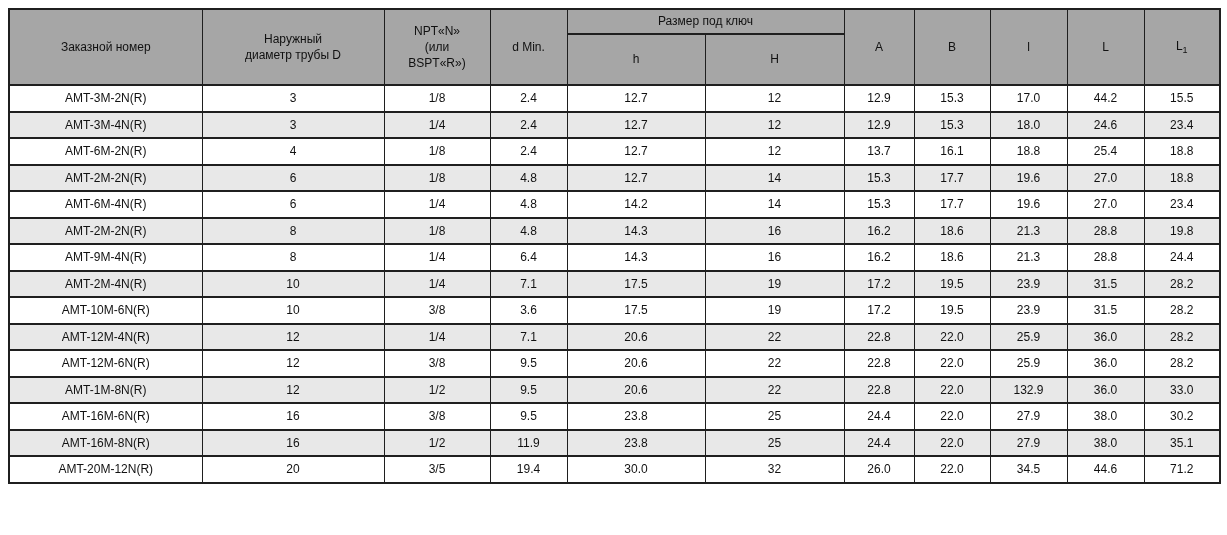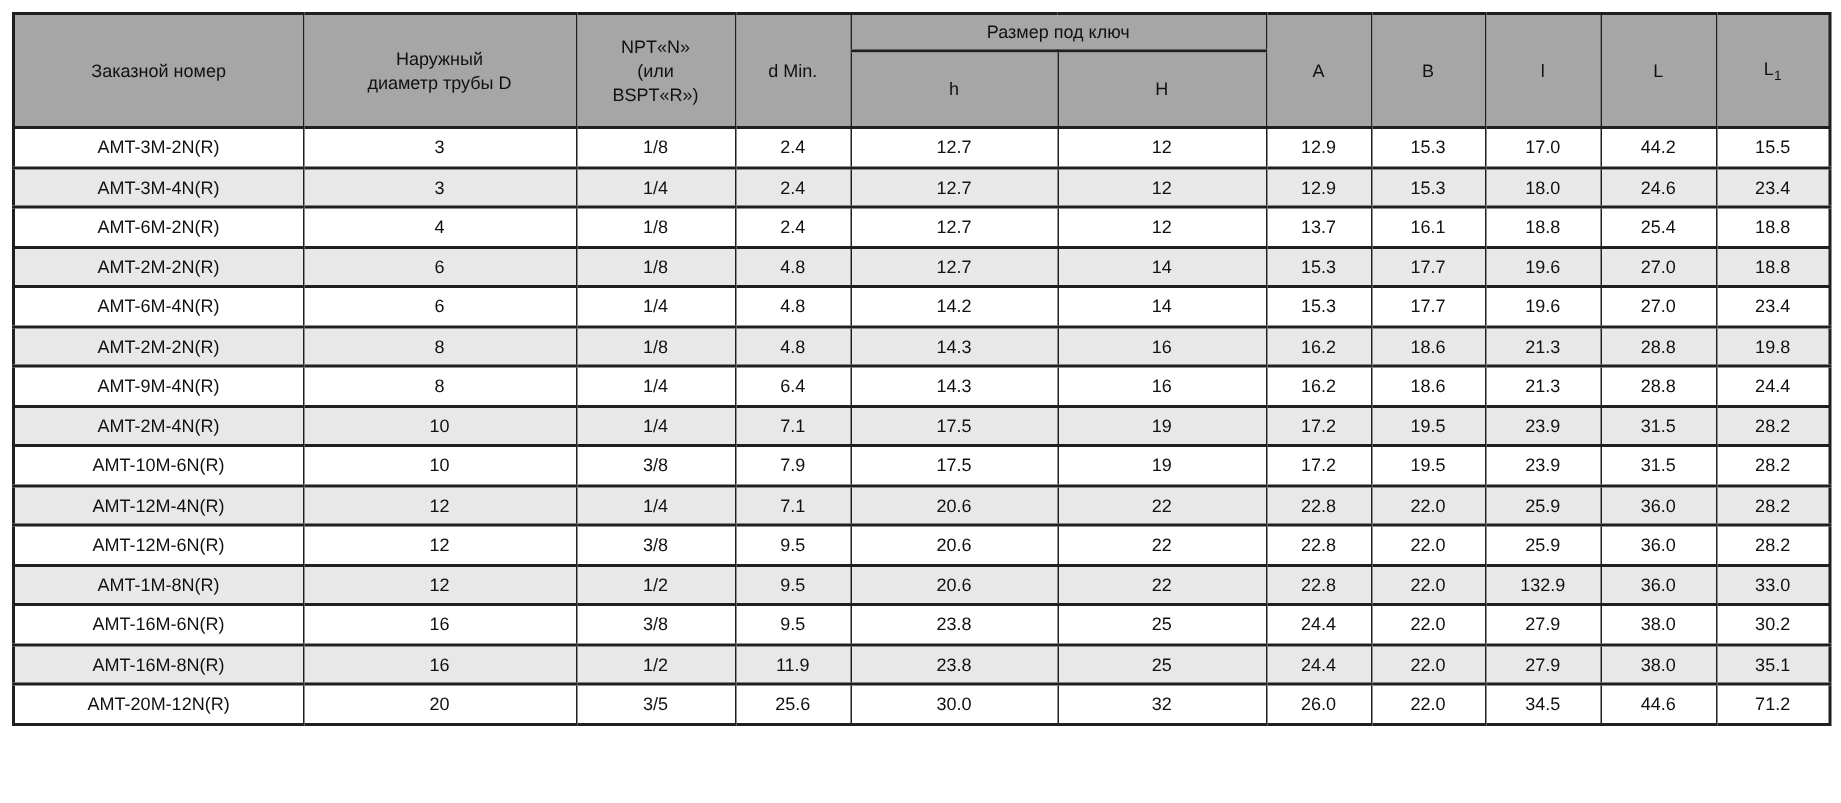--- a/index.html
+++ b/index.html
@@ -199,21 +199,21 @@
           <td>17.2</td>
           <td>19.5</td>
           <td>23.9</td>
           <td>31.5</td>
           <td>28.2</td>
         </tr>
         <tr>
           <td class="cell-left">AMT-10M-6N(R)</td>
           <td>10</td>
           <td>3/8</td>
-          <td>7.9</td>
+          <td>3.6</td>
           <td>17.5</td>
           <td>19</td>
           <td>17.2</td>
           <td>19.5</td>
           <td>23.9</td>
           <td>31.5</td>
           <td>28.2</td>
         </tr>
         <tr>
           <td class="cell-left">AMT-12M-4N(R)</td>
@@ -277,21 +277,21 @@
           <td>24.4</td>
           <td>22.0</td>
           <td>27.9</td>
           <td>38.0</td>
           <td>35.1</td>
         </tr>
         <tr>
           <td class="cell-left">AMT-20M-12N(R)</td>
           <td>20</td>
           <td>3/5</td>
-          <td>25.6</td>
+          <td>19.4</td>
           <td>30.0</td>
           <td>32</td>
           <td>26.0</td>
           <td>22.0</td>
           <td>34.5</td>
           <td>44.6</td>
           <td>71.2</td>
         </tr>
       </tbody>
   </table>

